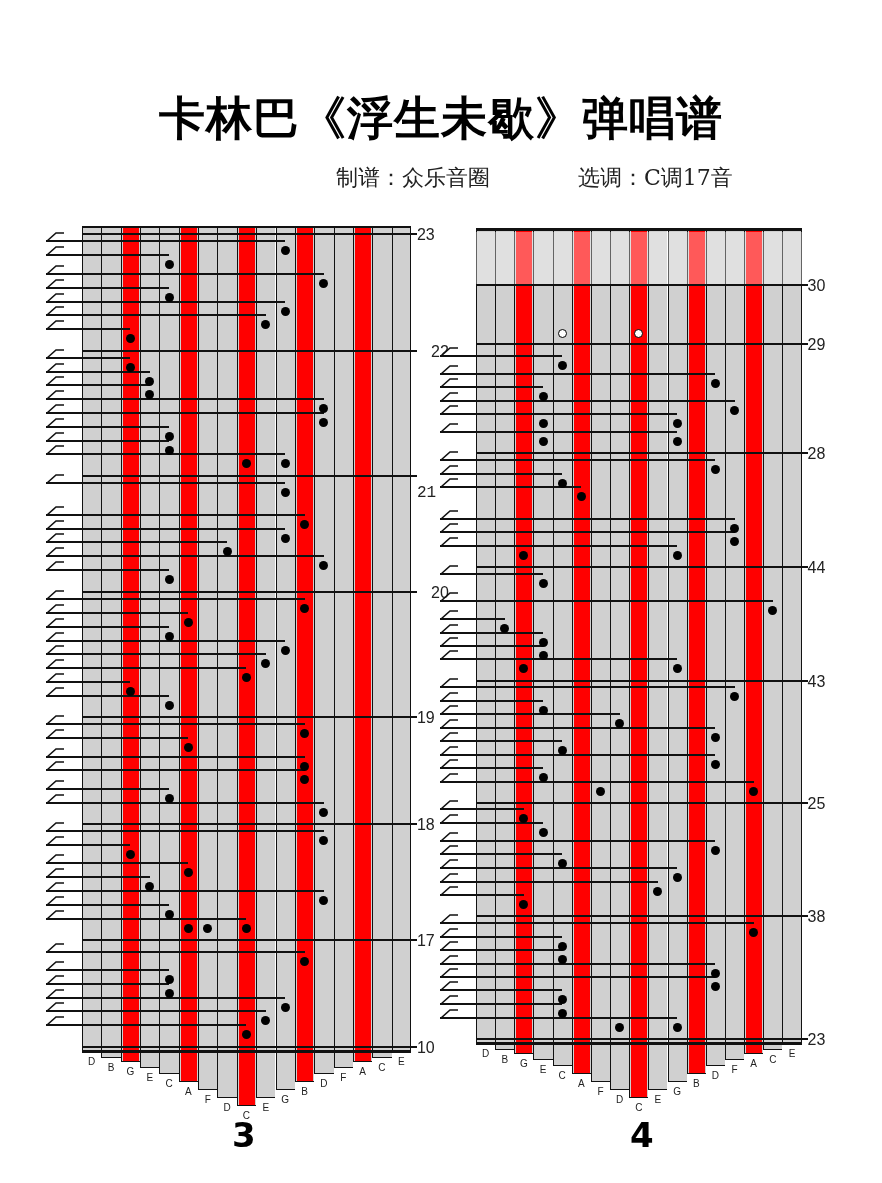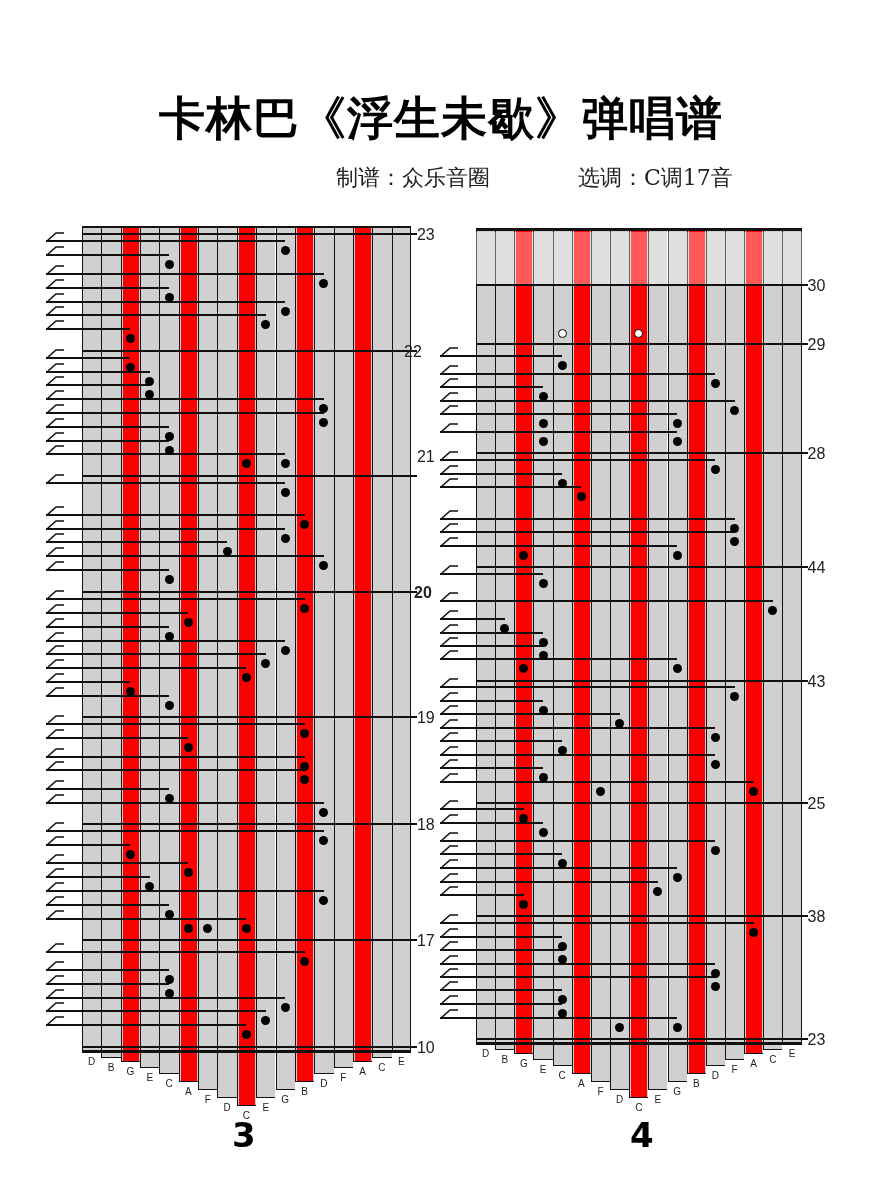--- a/index.html
+++ b/index.html
@@ -67,25 +67,25 @@
     <div class="keylbl" style="left: 362.575px; top: 1066px;">A</div>
     <div class="col" style="left: 372.25px; top: 226px; width: 19.35px; height: 832px; background: rgb(208, 208, 208); border-bottom: 1.5px solid rgb(17, 17, 17);"></div>
     <div class="keylbl" style="left: 381.925px; top: 1062px;">C</div>
     <div class="col last" style="left: 391.6px; top: 226px; width: 19.35px; height: 826px; background: rgb(208, 208, 208); border-bottom: 1.5px solid rgb(17, 17, 17);"></div>
     <div class="keylbl" style="left: 401.275px; top: 1056px;">E</div>
     <div class="mline" style="left: 82px; top: 226px; width: 328.95px; height: 2px;"></div>
     <div class="mline" style="left: 82px; top: 1050px; width: 328.95px; height: 3px;"></div>
     <div class="mline" style="left: 82px; top: 233px; width: 334.95px;"></div>
     <div class="measure-num" style="left: 416.95px; top: 226px;">23</div>
     <div class="mline" style="left: 82px; top: 350px; width: 334.95px;"></div>
-    <div class="measure-num" style="left: 404px; top: 343px; text-align: right;">22</div>
+    <div class="measure-num" style="left: 431px; top: 343px; text-align: right;">22</div>
     <div class="mline" style="left: 82px; top: 475px; width: 334.95px;"></div>
-    <div class="measure-num" style="left: 416.95px; top: 448px;">21</div>
+    <div class="measure-num" style="left: 416.95px; top: 484px; font-family: Liberation Mono, monospace;">21</div>
     <div class="mline" style="left: 82px; top: 591px; width: 334.95px;"></div>
-    <div class="measure-num" style="left: 414px; top: 584px; font-weight: bold;">20</div>
+    <div class="measure-num" style="left: 431px; top: 584px;">20</div>
     <div class="mline" style="left: 82px; top: 716px; width: 334.95px;"></div>
     <div class="measure-num" style="left: 416.95px; top: 709px;">19</div>
     <div class="mline" style="left: 82px; top: 823px; width: 334.95px;"></div>
     <div class="measure-num" style="left: 416.95px; top: 816px;">18</div>
     <div class="mline" style="left: 82px; top: 939px; width: 334.95px;"></div>
     <div class="measure-num" style="left: 416.95px; top: 932px;">17</div>
     <div class="mline" style="left: 82px; top: 1046px; width: 334.95px;"></div>
     <div class="measure-num" style="left: 416.95px; top: 1039px;">10</div>
     <div class="hline" style="left: 46px; top: 240px; width: 239.175px;"></div>
     <svg width="22" height="12" style="position:absolute;left:46px;top:231px;">

